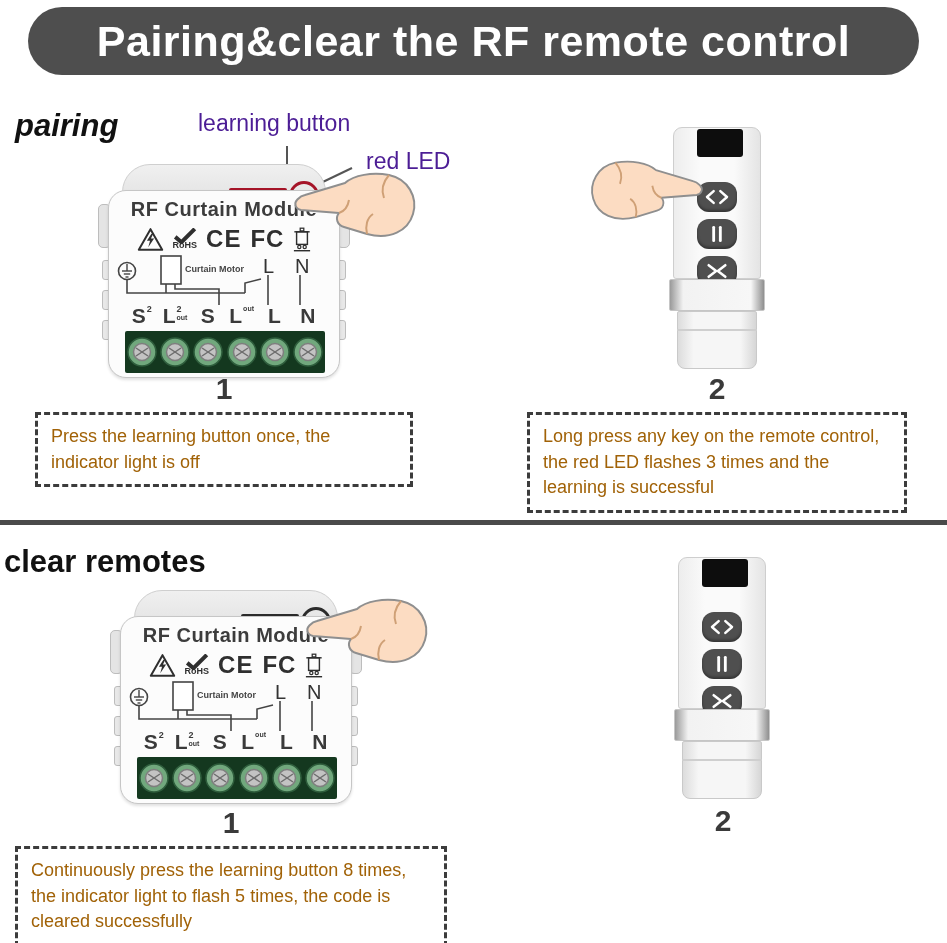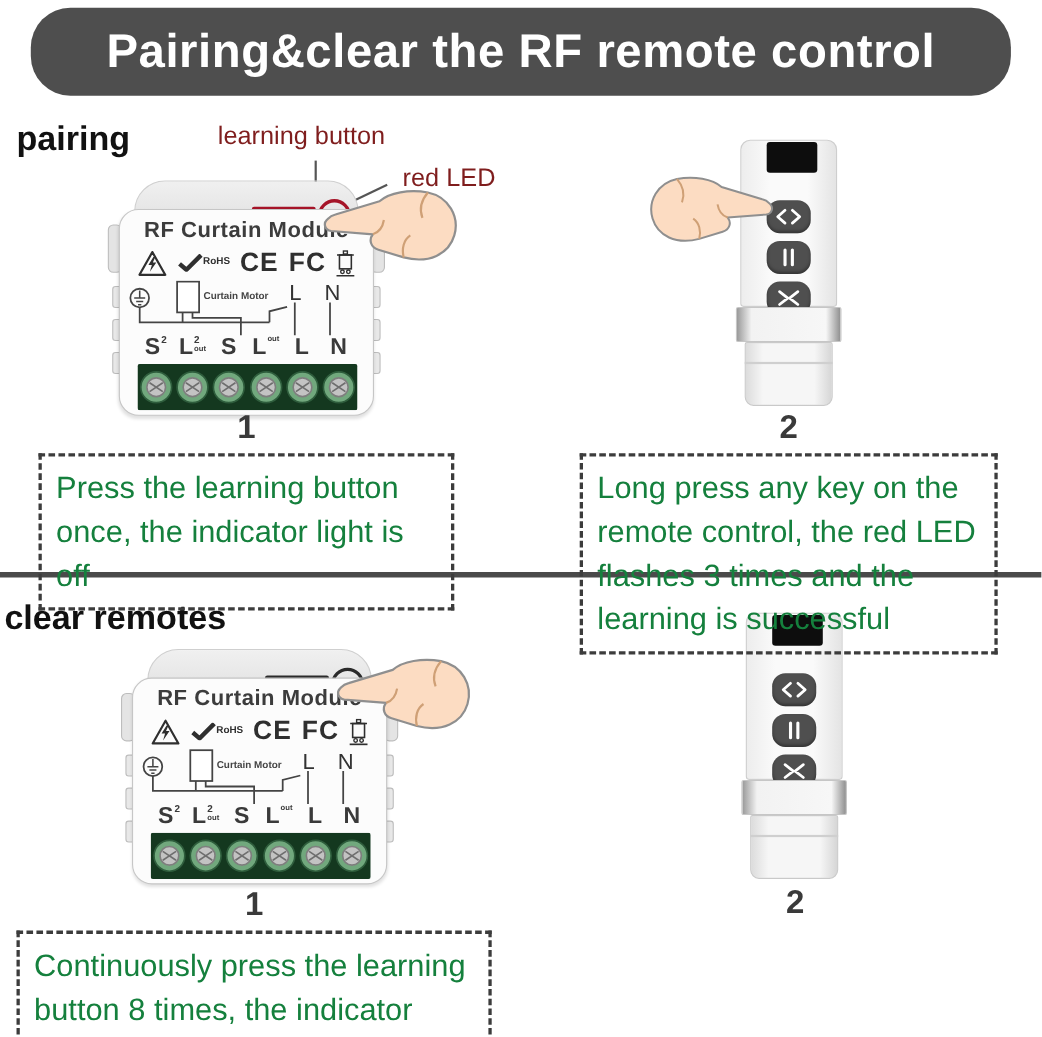--- a/index.html
+++ b/index.html
@@ -1,31 +1,31 @@
 <!DOCTYPE html>
 <html><head>
 <meta charset="utf-8">
 <style>
   * { box-sizing: border-box; margin: 0; padding: 0; }
   html,body { background:#fff; }
   body { font-family: "Liberation Sans", sans-serif; }
   #page { position:relative; width:947px; height:943px; background:#fff; overflow:hidden; }
 
   
-  .banner { position:absolute; left:28px; top:7px; width:891px; height:80px;
+  .banner { position:absolute; left:28px; top:7px; width:891px; height:68px;
     background:#4e4e4e; border-radius:36px; display:flex; align-items:center; justify-content:center; }
   .banner-text { color:#fff; font-size:43px; font-weight:bold; letter-spacing:0.5px; white-space:nowrap; }
 
   
   .section-label { position:absolute; font-size:31px; font-weight:bold; color:#111; }
-  #pairing-label { left:15px; top:108px; }
+  #pairing-label { left:15px; top:108px;font-style:italic; }
   #clear-label  { left:4px;  top:544px; }
 
   
-  .anno { position:absolute; font-size:23px; color:#7f1d1d; }
+  .anno { position:absolute; font-size:23px; color:#4c1d95; }
   #anno-learning { left:198px; top:110px; }
   #anno-redled  { left:366px; top:148px; }
   #anno-lines { position:absolute; left:0; top:0; width:947px; height:943px; pointer-events:none; }
 
   
   .divider { position:absolute; left:0; top:520px; width:947px; height:5px; background:#4a4a4a; }
 
   
   .module { position:absolute; width:236px; height:222px; }
   #module-1 { left:106px; top:164px; }
@@ -46,21 +46,21 @@
     border-radius:50%; border:3px solid #a51428; background:transparent; }
   .led-line { position:absolute; left:106px; width:58px; height:3.5px; border-radius:2px; background:#a51428; }
   .led-line.t { top:23px; } .led-line.b { top:39px; }
   .module.dark .learn-btn { border-color:#2b2b2b; }
   .module.dark .led-line { background:#2b2b2b; }
 
   .mod-title { position:absolute; top:7px; width:100%; text-align:center;
     font-size:20px; font-weight:bold; color:#3c3c3c; letter-spacing:0.5px; }
   .certs { position:absolute; top:33px; left:0; width:100%; height:30px;
     display:flex; align-items:center; justify-content:center; gap:9px; }
-  .cert-rohs { display:flex; flex-direction:row; align-items:center; line-height:1; }
+  .cert-rohs { display:flex; flex-direction:column; align-items:center; line-height:1; }
   .cert-rohs .rohs-txt { font-size:9px; font-weight:bold; color:#2f2f2f; margin-top:-3px; }
   .cert-text { font-size:24px; font-weight:600; color:#2f2f2f; letter-spacing:1px; line-height:1; }
   .wiring { position:absolute; left:6px; top:64px; }
   .terminal-labels { position:absolute; left:16px; top:114px; width:200px; display:flex; }
   .tlabel { flex:1; display:flex; justify-content:center; align-items:flex-start; }
   .tmain { font-size:21px; font-weight:bold; color:#3a3a3a; line-height:1; }
   .tstack { display:inline-flex; flex-direction:column; margin-left:1px; line-height:1; }
   .tsup { font-size:9px; font-weight:bold; color:#3a3a3a; }
   .tsub { font-size:7px; font-weight:bold; color:#3a3a3a; }
   .tblock { position:absolute; left:16px; top:140px; }
@@ -87,21 +87,21 @@
 
   
   .hand { position:absolute; }
   #hand-module-1 { left:292px; top:170px; width:132px; height:80px; }
   #hand-remote-1 { left:584px; top:158px; width:120px; height:74px; transform:scaleX(-1); }
   #hand-module-2 { left:304px; top:596px; width:132px; height:80px; }
 
   
   .step { position:absolute; }
   .step-num { text-align:center; font-size:30px; font-weight:bold; color:#3a3a3a; margin-bottom:6px; }
-  .step-box { border:3px dashed #3c3c3c; padding:9px 13px; font-size:28px; color:#15803d; line-height:1.42; }
+  .step-box { border:3px dashed #3c3c3c; padding:9px 13px; font-size:18px; color:#a16207; line-height:1.42; }
   #step-p1 { left:35px;  top:372px; width:378px; }
   #step-p2 { left:527px; top:372px; width:380px; }
   #step-c1 { left:15px;  top:806px; width:432px; }
   #step-c2 { left:553px; top:804px; width:340px; }
   #step-c2 .step-box { text-align:center; }
 </style>
 </head>
 <body>
 
 <div id="page">

